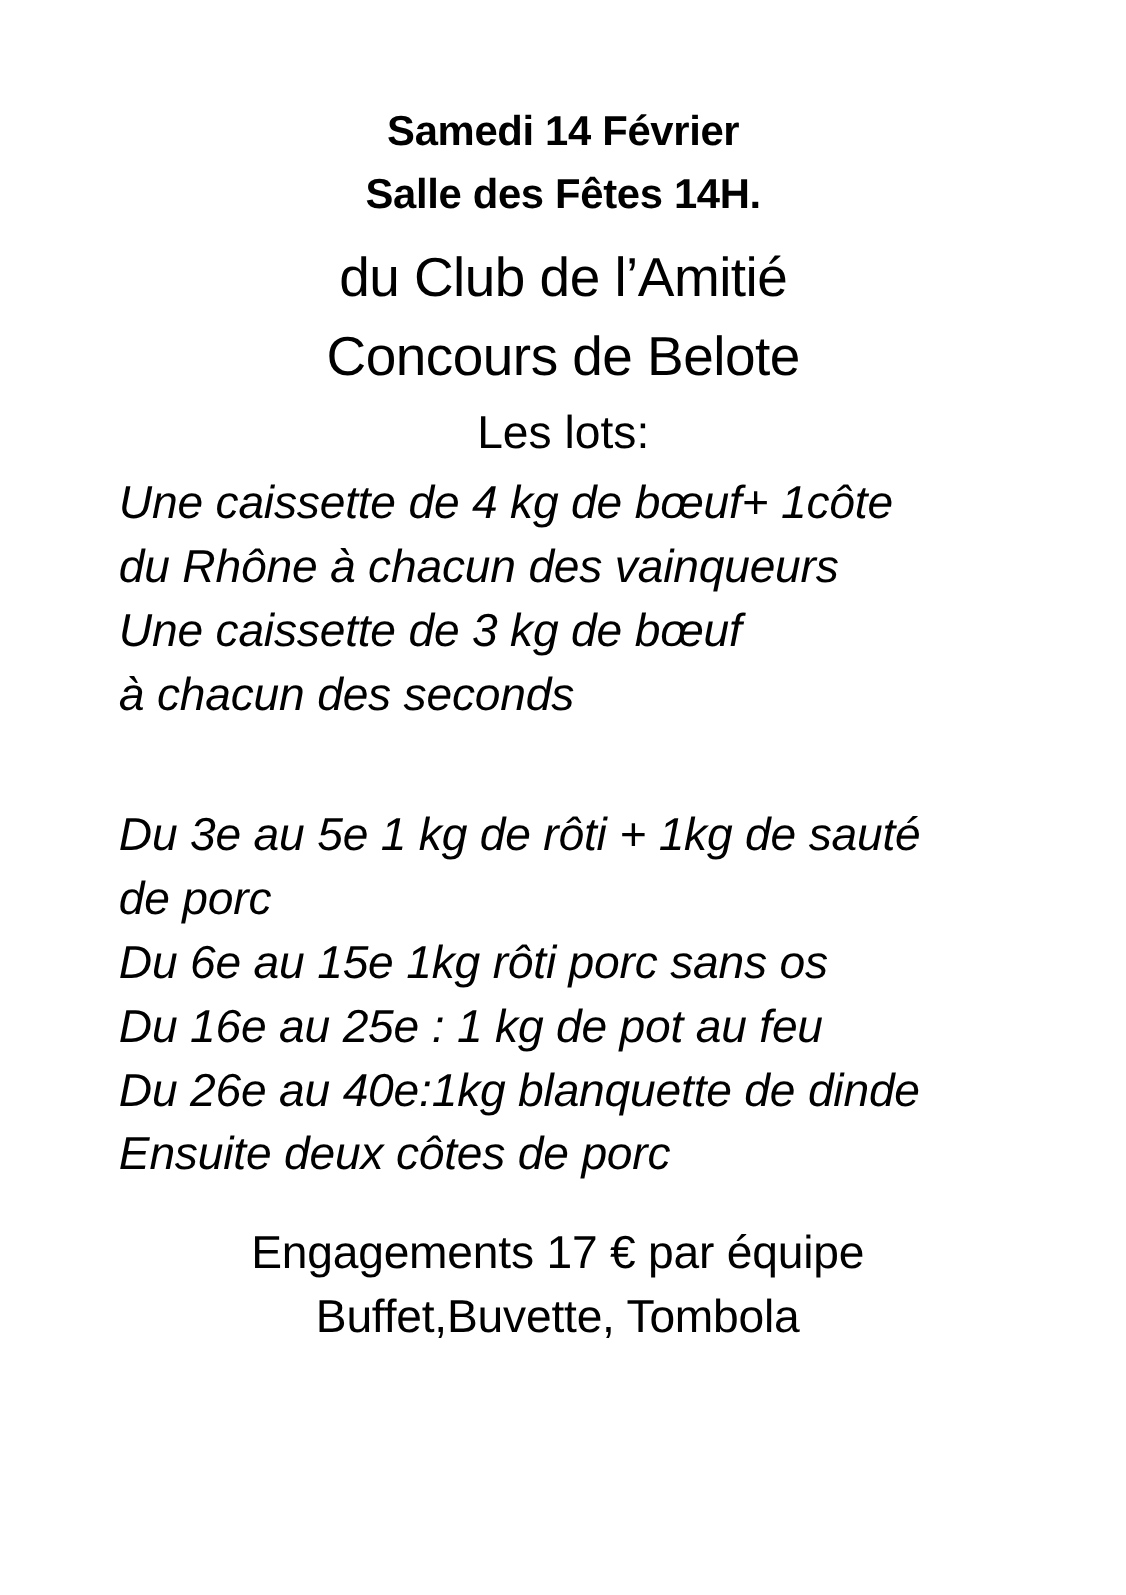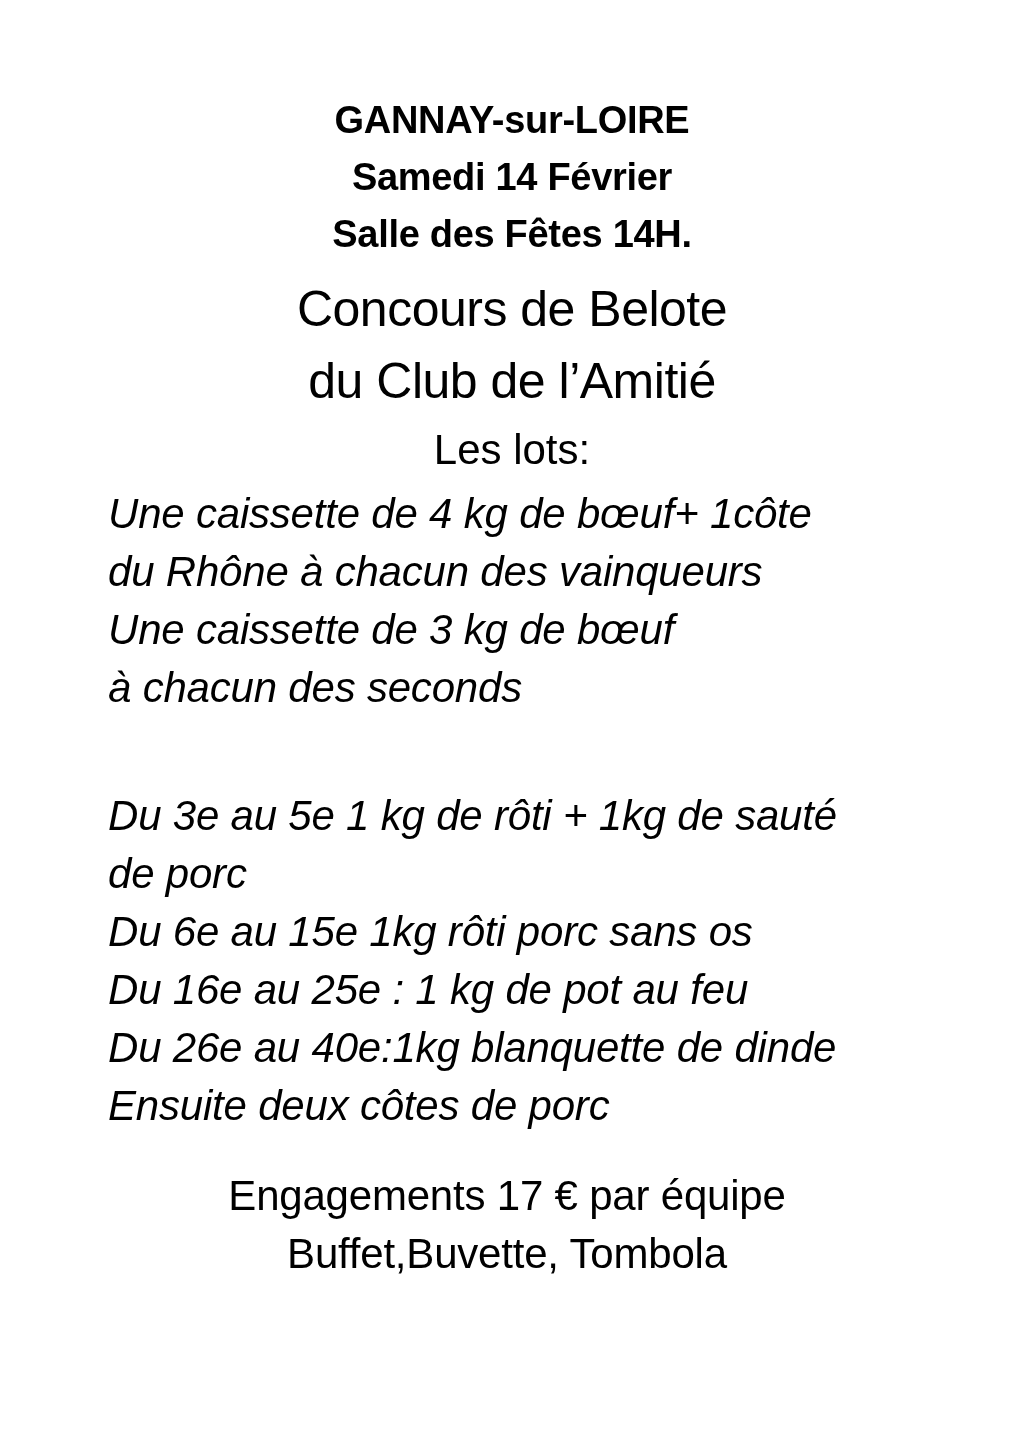--- a/index.html
+++ b/index.html
@@ -95,28 +95,27 @@
     padding-right: 12px;
     letter-spacing: 0.5px;
   }
 </style>
 </head>
 <body>
 
 <div class="poster">
 
   <div class="header-block">
-    <div class="header-line">GANNAY-sur-LOIRE</div>
     <div class="header-line">Samedi 14 Février</div>
     <div class="header-line">Salle des Fêtes 14H.</div>
   </div>
 
   <div class="title-block">
+    <div class="title-line">du Club de l’Amitié</div>
     <div class="title-line">Concours de Belote</div>
-    <div class="title-line">du Club de l’Amitié</div>
   </div>
 
   <div class="lots-label">Les lots:</div>
 
   <div class="body-block">
     <div class="body-line">Une caissette de 4 kg de bœuf+ 1côte</div>
     <div class="body-line">du Rhône à chacun des vainqueurs</div>
     <div class="body-line">Une caissette de 3 kg de bœuf</div>
     <div class="body-line">à chacun des seconds</div>
   </div>

